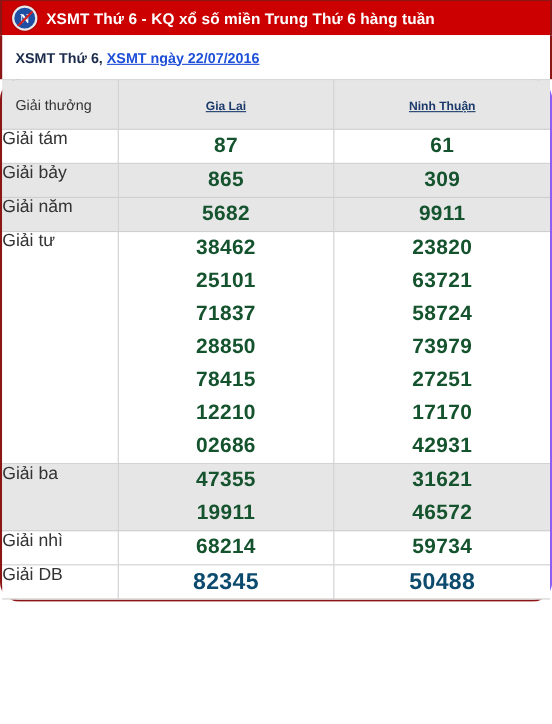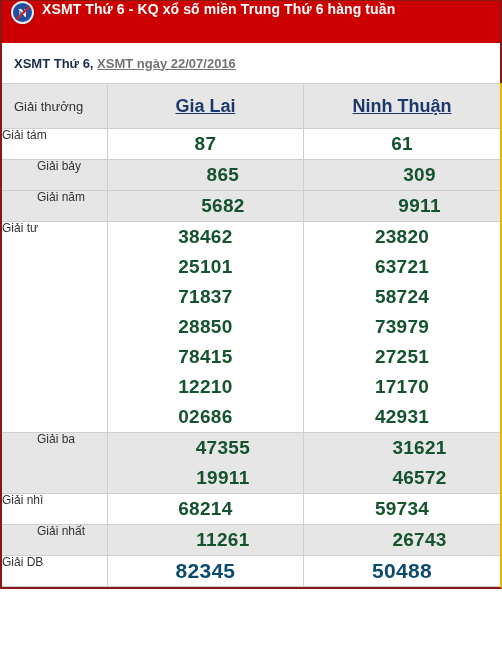--- a/index.html
+++ b/index.html
@@ -19,24 +19,24 @@
   .page {
     width: 502px;
     height: 658px;
     box-sizing: border-box;
     position: relative;
     background: #ffffff;
   }
 
   
   .titlebar {
-    height: 43px;
+    height: 32px;
     background: #cc0000;
     display: flex;
-    align-items: flex-start;
+    align-items: center;
     padding: 0 0 0 9px;
     box-sizing: border-box;
     border-left: 2px solid #8c1515;
     border-right: 2px solid #8c1515;
     border-top: 1px solid #8c1515;
   }
   .brand-icon {
     width: 19px;
     height: 19px;
     border-radius: 50%;
@@ -89,32 +89,33 @@
     border-right: 2px solid #8c1515;
     font-size: 13px;
     font-weight: bold;
     color: #1b2b4b;
     white-space: nowrap;
   }
   .subheader .sep {
     white-space: pre;
   }
   .subheader a {
-    color: #737373;
+    color: #1d4ed8;
     text-decoration: underline;
     font-weight: bold;
   }
 
   
   .table-wrap {
     border-left: 2px solid #8c1515;
-    border-right: 2px solid #eab308;
+    border-right: 2px solid #8b5cf6;
     border-bottom: 2px solid #8c1515;
     background: #ffffff;
     box-sizing: border-box;
+    border-radius: 18px;
   }
   table.results {
     width: 100%;
     border-collapse: collapse;
     table-layout: fixed;
   }
   table.results col.c-label { width: 105px; }
   table.results col.c-prov  { width: 196px; }
 
   table.results th,
@@ -146,28 +147,28 @@
     vertical-align: middle;
   }
   thead th.prov {
     text-align: center;
     vertical-align: middle;
   }
   thead th.prov a {
     color: #1b3a6b;
     font-weight: bold;
     text-decoration: underline;
-    font-size: 18px;
+    font-size: 11px;
   }
 
   tbody tr.odd  td { background: #ffffff; }
-  tbody tr.even td { background: #e6e6e6; padding-left: 35px; }
+  tbody tr.even td { background: #e6e6e6; }
 
   td.col-label {
-    font-size: 12px;
+    font-size: 16px;
     color: #333333;
     padding: 9px 0 9px 12px;
     text-align: left;
     line-height: 1.1;
   }
   td.nums {
     text-align: center;
     padding: 4px 0 6px 0;
   }
   td.nums .num {
@@ -281,29 +282,20 @@
           </tr>
           <tr class="odd">
             <td class="col-label">Giải nhì</td>
             <td class="nums col-prov-1">
               <div class="num">68214</div>
             </td>
             <td class="nums col-prov-2">
               <div class="num">59734</div>
             </td>
           </tr>
-          <tr class="even">
-            <td class="col-label">Giải nhất</td>
-            <td class="nums col-prov-1">
-              <div class="num">11261</div>
-            </td>
-            <td class="nums col-prov-2">
-              <div class="num">26743</div>
-            </td>
-          </tr>
           <tr class="odd special">
             <td class="col-label">Giải DB</td>
             <td class="nums col-prov-1">
               <div class="num">82345</div>
             </td>
             <td class="nums col-prov-2">
               <div class="num">50488</div>
             </td>
           </tr>
         </tbody>

